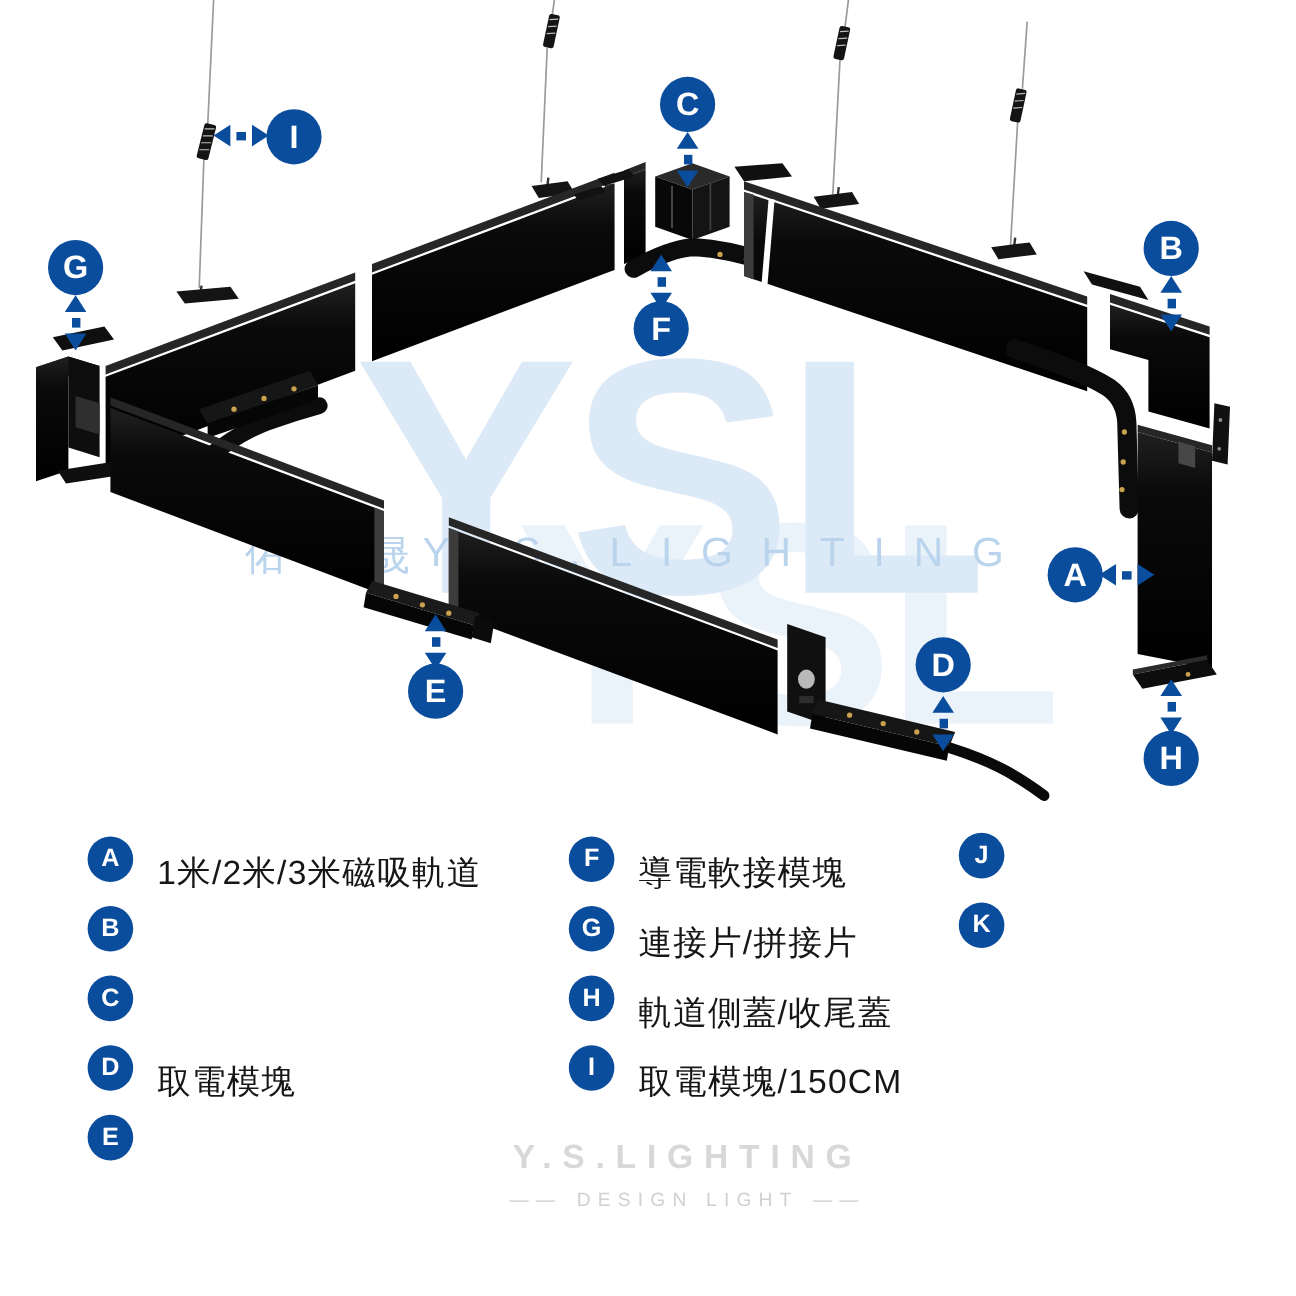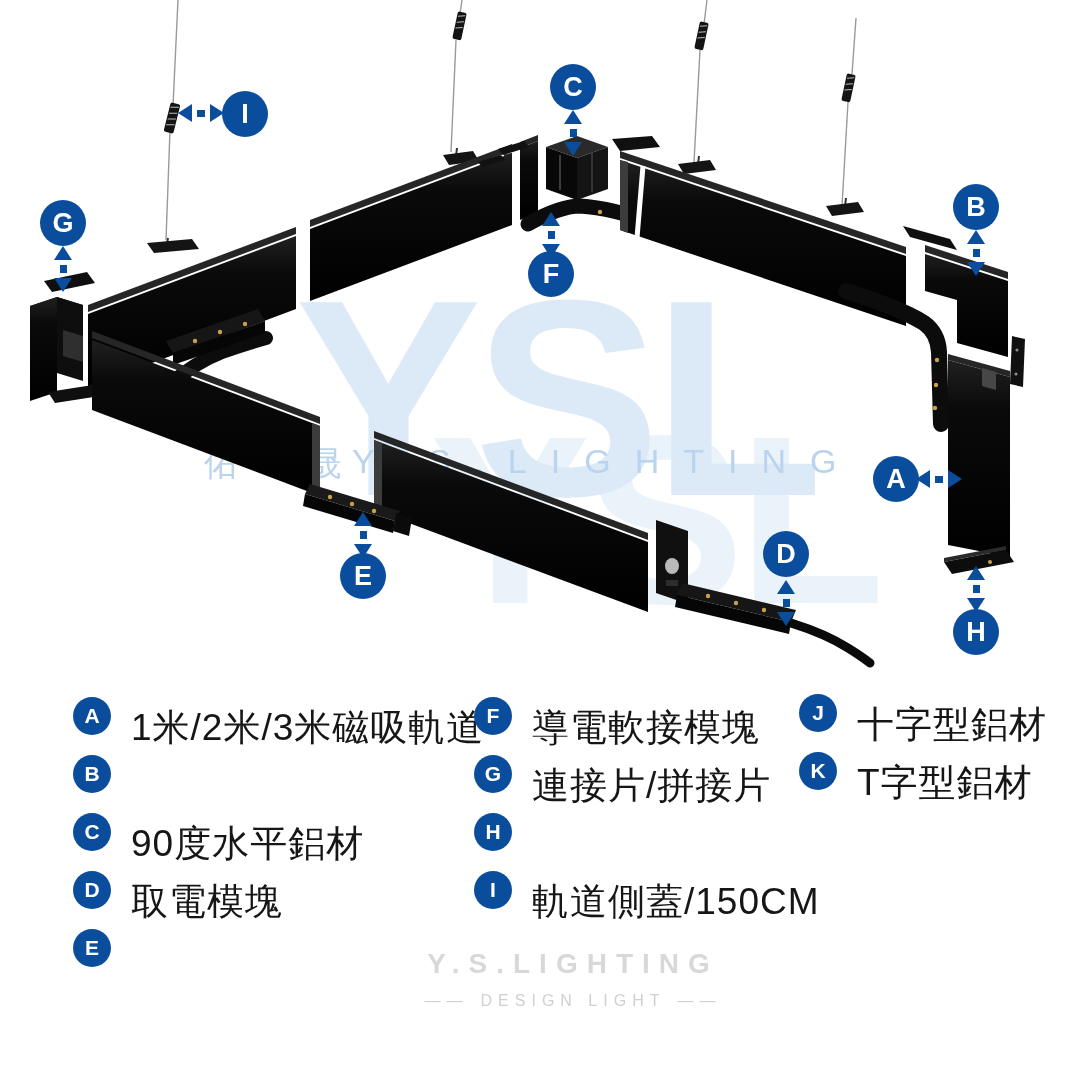--- a/index.html
+++ b/index.html
@@ -37,21 +37,21 @@
   .lcol{position:absolute;z-index:2;}
   #lcol1{left:73px;top:687px;}
   #lcol2{left:474px;top:687px;}
   #lcol3{left:799px;top:684px;}
   .lrow{display:flex;align-items:center;height:58px;gap:20px;}
   .lbadge{
     width:38px;height:38px;border-radius:50%;flex:none;
     background:var(--badge-blue,#0b4d9d);color:#fff;font-size:21px;font-weight:bold;
     display:flex;align-items:center;justify-content:center;
   }
-  .llabel{font-size:37px;color:var(--legend-text,#161616);white-space:nowrap;letter-spacing:1px;margin-top:24px;}
+  .llabel{font-size:28px;color:var(--legend-text,#161616);white-space:nowrap;letter-spacing:1px;margin-top:24px;}
   
   #footer-brand{
     position:absolute;z-index:2;left:573px;top:948px;transform:translateX(-50%);
     font-size:28px;font-weight:bold;letter-spacing:9px;color:var(--footer-gray,#d8d8d8);white-space:nowrap;
   }
   #footer-tagline{
     position:absolute;z-index:2;left:573px;top:992px;transform:translateX(-50%);
     font-size:16px;letter-spacing:6px;color:#d0d0d0;white-space:nowrap;display:flex;gap:12px;align-items:center;
   }
 </style>
@@ -287,55 +287,53 @@
 <div class="lcol" id="lcol1">
   <div class="lrow">
     <span class="lbadge">A</span>
     <span class="llabel">1米/2米/3米磁吸軌道</span>
   </div>
   <div class="lrow">
     <span class="lbadge">B</span>
   </div>
   <div class="lrow">
     <span class="lbadge">C</span>
-    <span class="llabel">90度水平鋁材</span>
   </div>
   <div class="lrow">
     <span class="lbadge">D</span>
     <span class="llabel">取電模塊</span>
   </div>
   <div class="lrow">
     <span class="lbadge">E</span>
   </div>
 </div>
 <div class="lcol" id="lcol2">
   <div class="lrow">
     <span class="lbadge">F</span>
     <span class="llabel">導電軟接模塊</span>
   </div>
   <div class="lrow">
     <span class="lbadge">G</span>
     <span class="llabel">連接片/拼接片</span>
   </div>
   <div class="lrow">
     <span class="lbadge">H</span>
+    <span class="llabel">軌道側蓋/收尾蓋</span>
   </div>
   <div class="lrow">
     <span class="lbadge">I</span>
-    <span class="llabel">軌道側蓋/150CM</span>
+    <span class="llabel">取電模塊/150CM</span>
   </div>
 </div>
 <div class="lcol" id="lcol3">
   <div class="lrow">
     <span class="lbadge">J</span>
-    <span class="llabel">十字型鋁材</span>
   </div>
   <div class="lrow">
     <span class="lbadge">K</span>
-    <span class="llabel">T字型鋁材</span>
   </div>
 </div>
 
 <div id="footer-brand">Y.S.LIGHTING</div>
 <div id="footer-tagline">
   <span>——</span>
   <span>DESIGN LIGHT</span>
   <span>——</span>
 </div>
 

